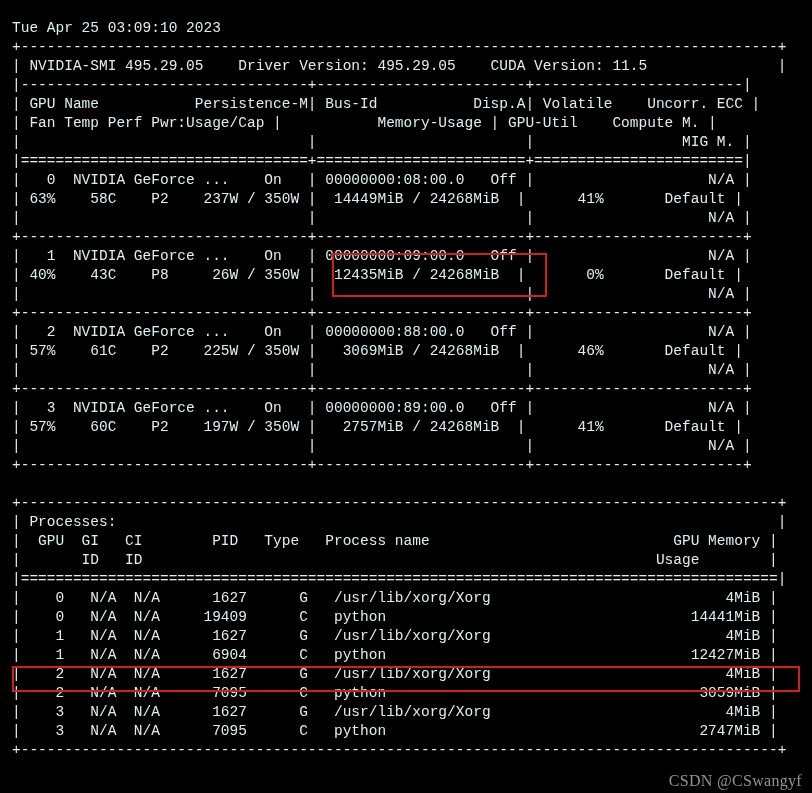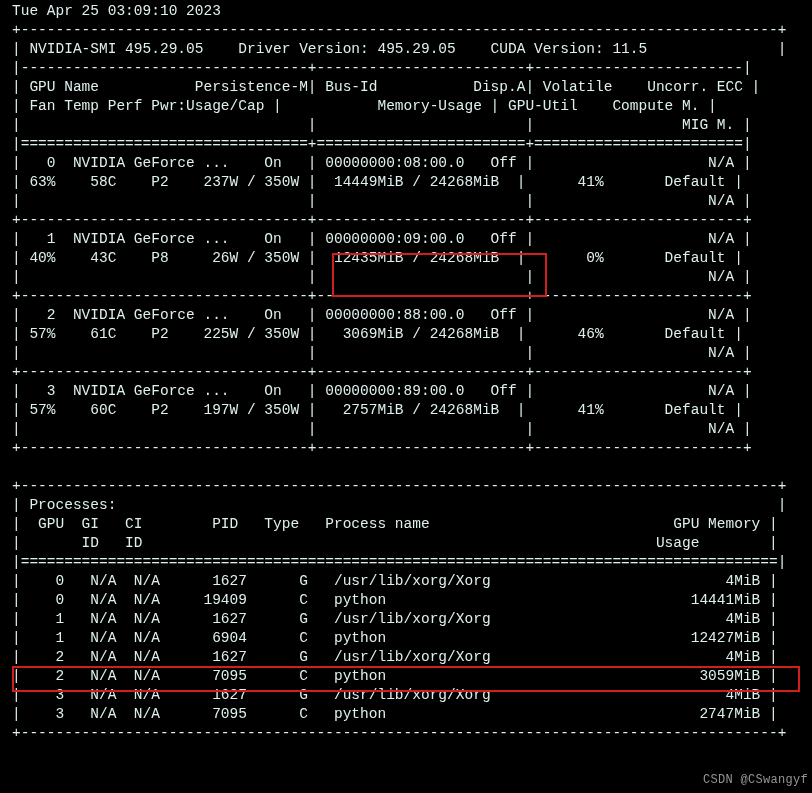--- a/index.html
+++ b/index.html
@@ -11,32 +11,32 @@
   html,body{margin:0;padding:0;background:var(--bg);}
   body{
     width:812px;min-height:793px;
     font-family:"Courier New",ui-monospace,monospace;
     font-size:14.5px;
     line-height:19px;
     color:var(--fg);
     white-space:pre;
     position:relative;
   }
-  #term{position:absolute;left:12px;top:2px;}
+  #term{position:absolute;left:12px;top:19px;}
   .hl{
     position:absolute;
     border:2px solid var(--hl);
     pointer-events:none;
   }
   #hl-a{left:332px;top:253px;width:211px;height:40px;}
   #hl-b{left:12px;top:666px;width:784px;height:22px;}
   #wm{
-    position:absolute;right:4px;bottom:3px;
-    font-family:Liberation Mono, monospace;
-    font-size:12px;color:var(--wm);
+    position:absolute;right:10px;bottom:3px;
+    font-family:Liberation Serif, serif;
+    font-size:16px;color:var(--wm);
     letter-spacing:.3px;
     white-space:nowrap;
   }
 </style>
 </head>
 <body>
 
 
 
 <div id="term">Tue Apr 25 03:09:10 2023                                                                 

